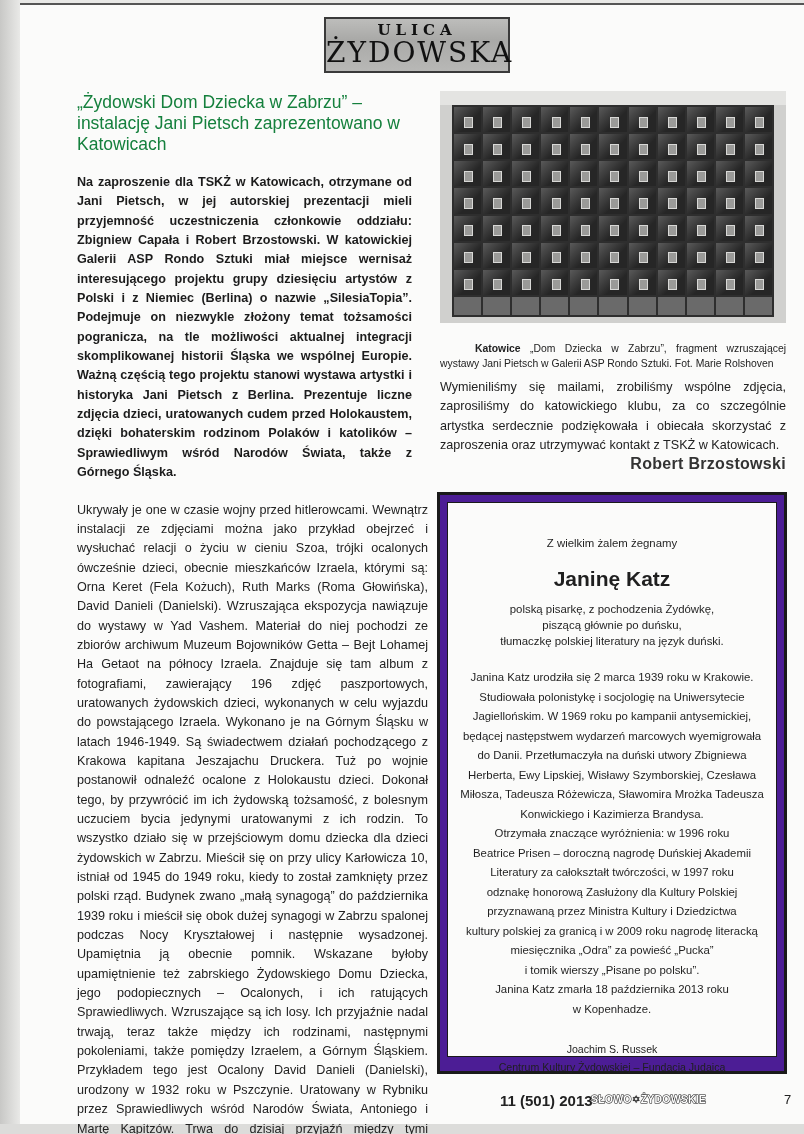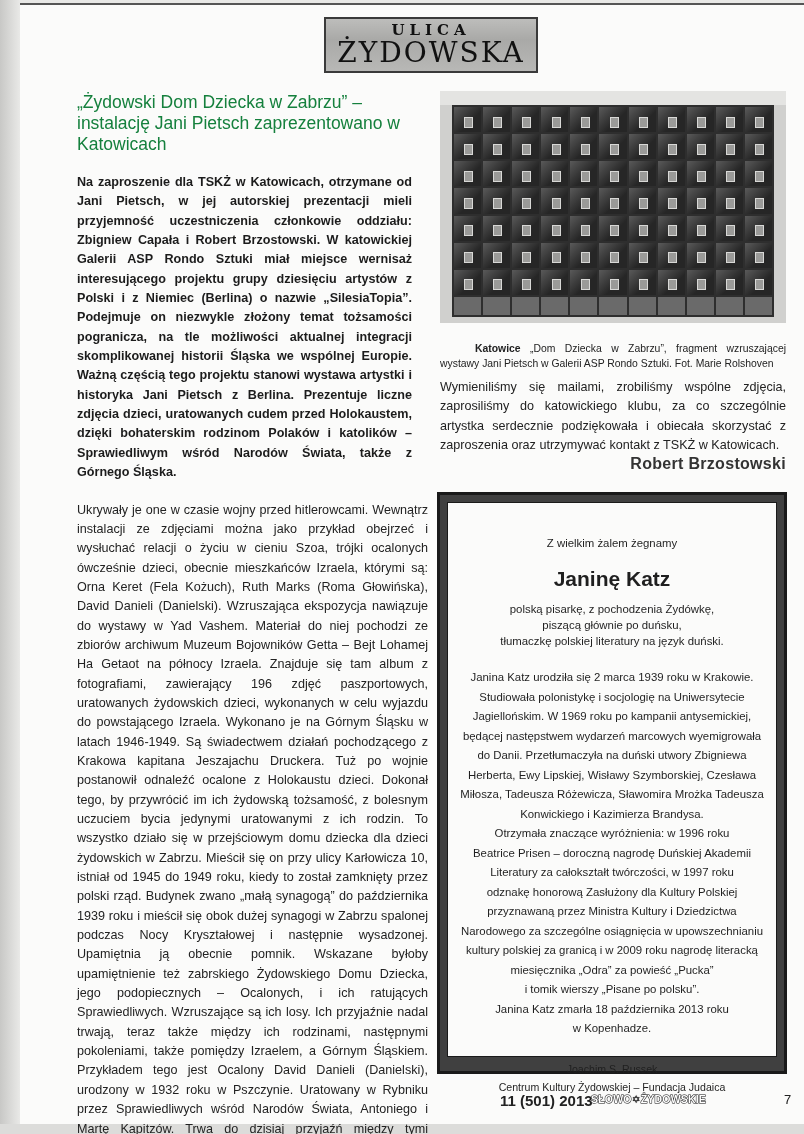--- a/index.html
+++ b/index.html
@@ -18,21 +18,21 @@
   .page-shadow-left {
     position: absolute; left: 0; top: 0; width: 20px; height: 1134px;
     background: linear-gradient(to right, #c8c8c6, #e9e9e7);
   }
   .page-bottom {
     position: absolute; left: 0; top: 1124px; width: 804px; height: 10px;
     background: #dcdcda;
   }
   
   .sign {
-    position: absolute; left: 324px; top: 17px; width: 214px; height: 56px;
+    position: absolute; left: 324px; top: 17px; width: 186px; height: 56px;
     background: linear-gradient(#bdbdbb, #a9a9a7 40%, #b8b8b6);
     border: 2px solid #3a3a3a;
     box-sizing: border-box;
     text-align: center;
     font-family: "DejaVu Serif", "Liberation Serif", serif;
     color: #111;
   }
   .sign .l1 { font-size: 15px; letter-spacing: 5px; font-weight: bold; margin-top: 4px; line-height: 15px; }
   .sign .l2 { font-size: 28px; letter-spacing: 2px; line-height: 30px; }
   
@@ -78,21 +78,21 @@
     position: absolute; left: 440px; top: 378px; width: 346px;
     font-size: 12.6px; line-height: 19.35px; text-align: justify; color: #222;
   }
   .author {
     position: absolute; left: 440px; top: 455px; width: 346px; text-align: right;
     font-size: 16px; font-weight: bold; color: #333; letter-spacing: 0.3px;
   }
   
   .obit-outer {
     position: absolute; left: 437px; top: 492px; width: 350px; height: 582px;
-    border: 3px solid #1a1a1a; box-sizing: border-box; background: #404040;
+    border: 3px solid #1a1a1a; box-sizing: border-box; background: #4c1d95;
   }
   .obit-inner {
     position: absolute; left: 7px; top: 7px; right: 7px; bottom: 14px;
     border: 1px solid #1a1a1a; background: #fbfbfa;
     text-align: center; font-size: 11.4px; line-height: 19.4px; color: #1f1f1f;
   }
   .obit-inner .intro { margin-top: 31px; }
   .obit-inner .name { font-size: 21px; font-weight: bold; margin: 14px 0 10px; line-height: 24px; }
   .obit-inner .desc { line-height: 16px; }
   .obit-inner .bio { margin-top: 19px; line-height: 19.5px; }
@@ -247,21 +247,20 @@
       <div>będącej następstwem wydarzeń marcowych wyemigrowała</div>
       <div>do Danii. Przetłumaczyła na duński utwory Zbigniewa</div>
       <div>Herberta, Ewy Lipskiej, Wisławy Szymborskiej, Czesława</div>
       <div>Miłosza, Tadeusza Różewicza, Sławomira Mrożka Tadeusza</div>
       <div>Konwickiego i Kazimierza Brandysa.</div>
       <div>Otrzymała znaczące wyróżnienia: w 1996 roku</div>
       <div>Beatrice Prisen – doroczną nagrodę Duńskiej Akademii</div>
       <div>Literatury za całokształt twórczości, w 1997 roku</div>
       <div>odznakę honorową Zasłużony dla Kultury Polskiej</div>
       <div>przyznawaną przez Ministra Kultury i Dziedzictwa</div>
-      <div>Narodowego za szczególne osiągnięcia w upowszechnianiu</div>
       <div>kultury polskiej za granicą i w 2009 roku nagrodę literacką</div>
       <div>miesięcznika „Odra” za powieść „Pucka”</div>
       <div>i tomik wierszy „Pisane po polsku”.</div>
       <div>Janina Katz zmarła 18 października 2013 roku</div>
       <div>w Kopenhadze.</div>
     </div>
     <div class="sig">
       <div>Joachim S. Russek</div>
       <div>Centrum Kultury Żydowskiej – Fundacja Judaica</div>
     </div>

